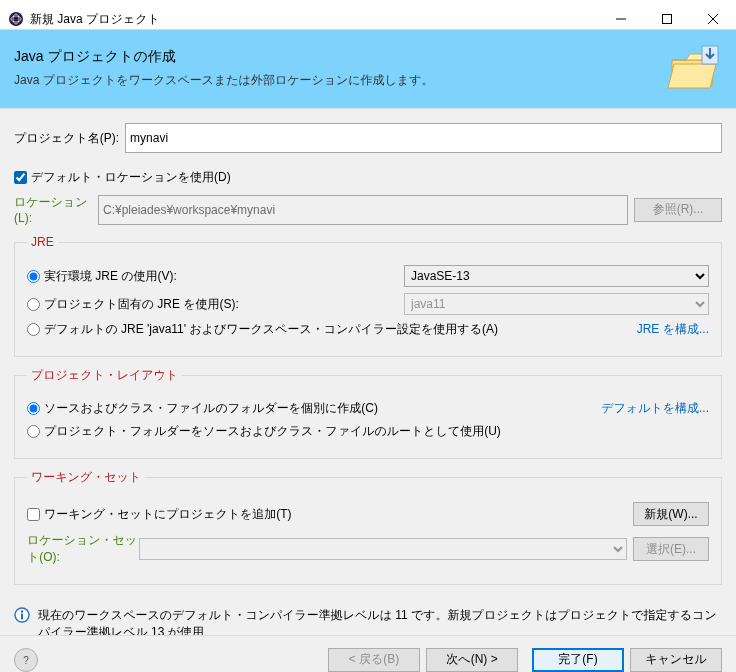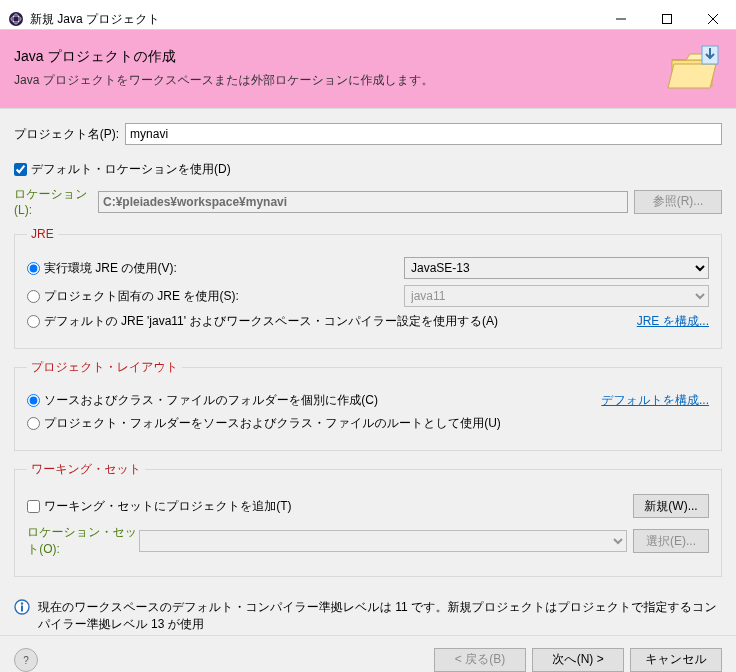--- a/index.html
+++ b/index.html
@@ -17,61 +17,61 @@
     background: #fff; border-bottom: 1px solid #d7d7d7;
     padding: 9px 0 0 8px;
   }
   .titlebar .app-icon { width: 16px; height: 16px; margin-right: 6px; flex: none; }
   .titlebar .title { flex: 1; font-size: 12px; }
   .tb-btns { display: flex; }
   .tb-btn { width: 46px; height: 30px; display:flex; align-items:center; justify-content:center; }
   .tb-btn svg { width: 10px; height: 10px; }
   
   .banner {
-    background: #f9a8d4; padding: 10px 14px 12px 14px;
+    background: #7dd3fc; padding: 10px 14px 12px 14px;
     border-bottom: 1px solid #dcdcdc;
     display: flex; align-items: center;
   }
   .banner-left { flex: 1; }
   .banner h1 { margin: 0 0 6px 0; font-size: 14px; font-weight: normal; }
   .banner .desc { font-size: 12px; color: #333; }
   .banner-icon { width: 56px; height: 56px; flex: none; margin-left: 8px; }
   
   .content {
     background: #f0f0f0; padding: 14px 14px 8px 14px;
     height: calc(672px - 30px - 68px - 48px);
     overflow: hidden;
   }
   .row { display:flex; align-items:center; margin-bottom: 8px; }
   .row label { margin-right: 6px; }
   input[type=text] {
-    height: 22px; border: 1px solid #a7a7a7; padding: 8px 4px;
+    height: 30px; border: 1px solid #a7a7a7; padding: 8px 4px;
     font: inherit; background: #fff; flex: 1;
   }
-  input[type=text][disabled] { background: #f0f0f0; color: #6d6d6d; font-weight: bold; }
+  input[type=text][disabled] { background: #f0f0f0; color: #6d6d6d; }
   input[type=checkbox] { margin: 0 4px 0 0; accent-color: #0066c0; }
   input[type=radio] { margin: 0 4px 0 0; }
   select {
     height: 22px; border: 1px solid #a7a7a7; font: inherit;
     background: #efefef; padding: 0 2px;
   }
   select[disabled] { color: #6d6d6d; }
   button.btn {
     height: 24px; min-width: 88px; border: 1px solid #adadad;
     background: #e1e1e1; font: inherit; padding: 0 2px; cursor: default;
   }
   button.btn[disabled] { color: #8d8d8d; }
   button.btn.primary { border: 2px solid #0078d7; background: #e5f1fb; }
   fieldset {
     border: 1px solid #d9d9d9; margin: 10px 0 0 0; padding: 10px 12px 12px 12px;
   }
   legend { padding: 0 4px; color: #b91c1c; }
   .field-row { display:flex; align-items:center; margin: 6px 0; }
   .grow { flex: 1; }
-  .link { color:#0066c0; text-decoration: underline; cursor: pointer; }
+  .link { color:#0066c0; cursor: pointer; }
   .muted { color: #4d7c0f; }
   .info-row { display:flex; align-items:flex-start; margin-top: 22px; justify-content: center; }
   .info-row .info-icon { width:16px; height:16px; margin-right: 8px; flex:none; }
   
   .footer {
     height: 48px; border-top: 1px solid #dcdcdc;
     background: #f0f0f0; display:flex; align-items:center;
     padding: 0 14px;
   }
   .footer .spacer { flex: 1; }
@@ -211,14 +211,15 @@
 
 <div class="footer">
   <span class="help-btn">
     <svg width="12" height="12" viewBox="0 0 12 12">
         <text x="6" y="10" text-anchor="middle" font-size="10" fill="#555">?</text>
       </svg>
   </span>
   <span class="spacer"></span>
   <button class="btn" disabled="">&lt; 戻る(B)</button>
   <button class="btn">次へ(N) &gt;</button>
+  <button class="btn primary" style="margin-left:14px;">完了(F)</button>
   <button class="btn">キャンセル</button>
 </div>
 
 </body></html>

